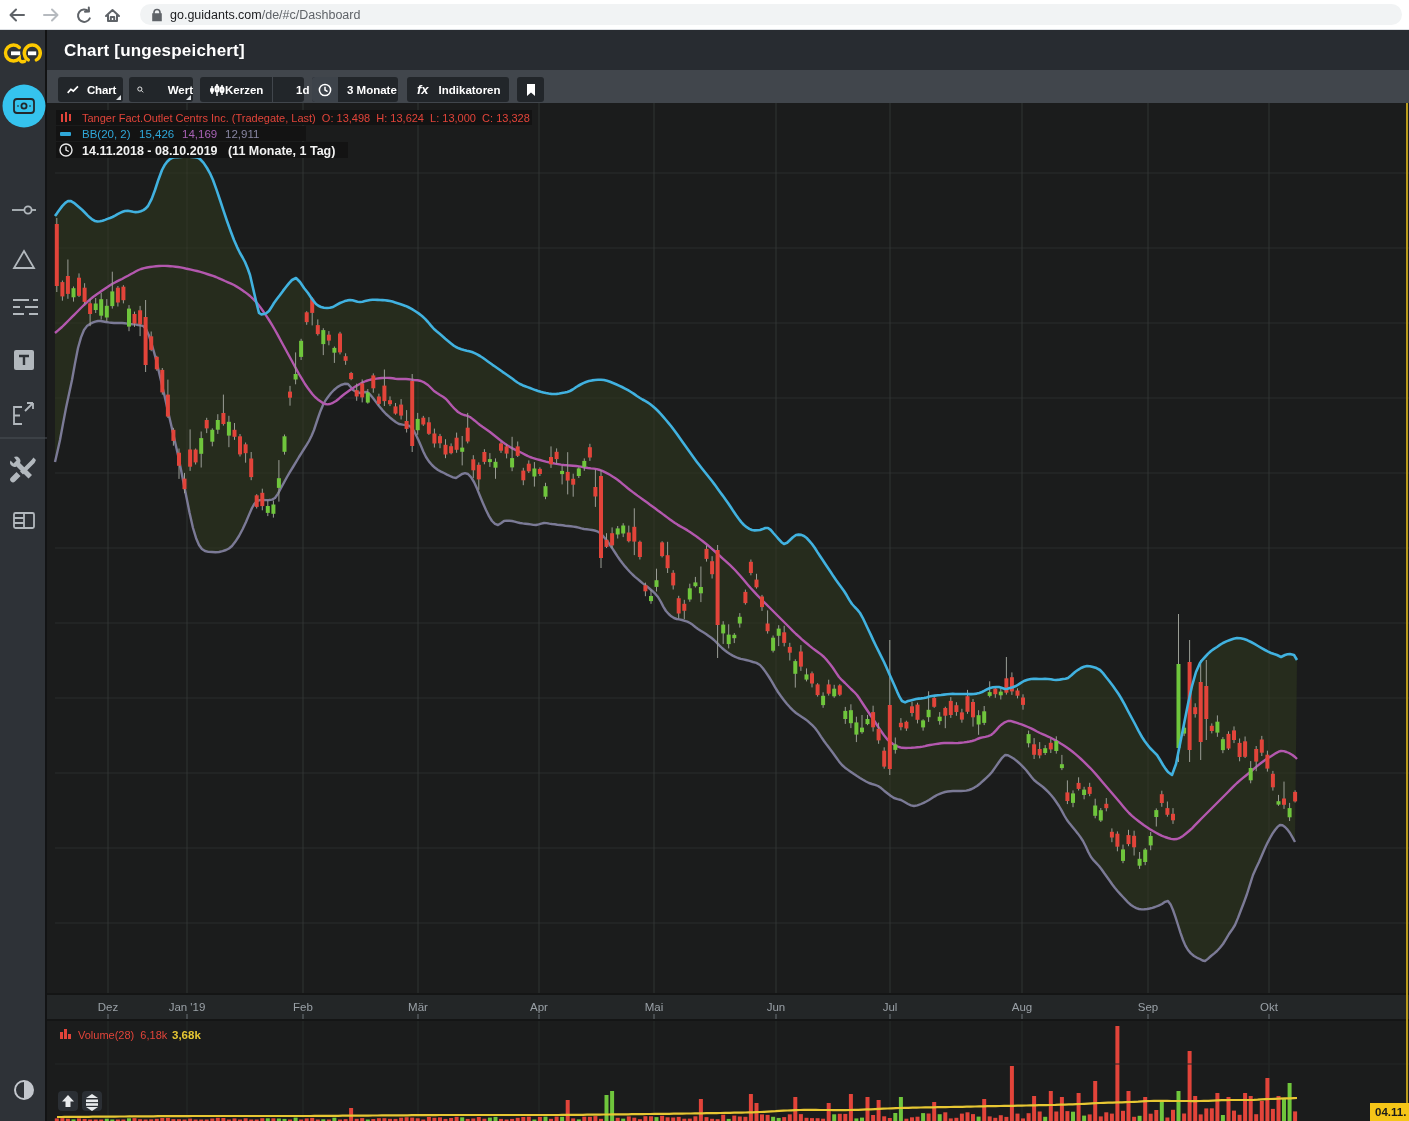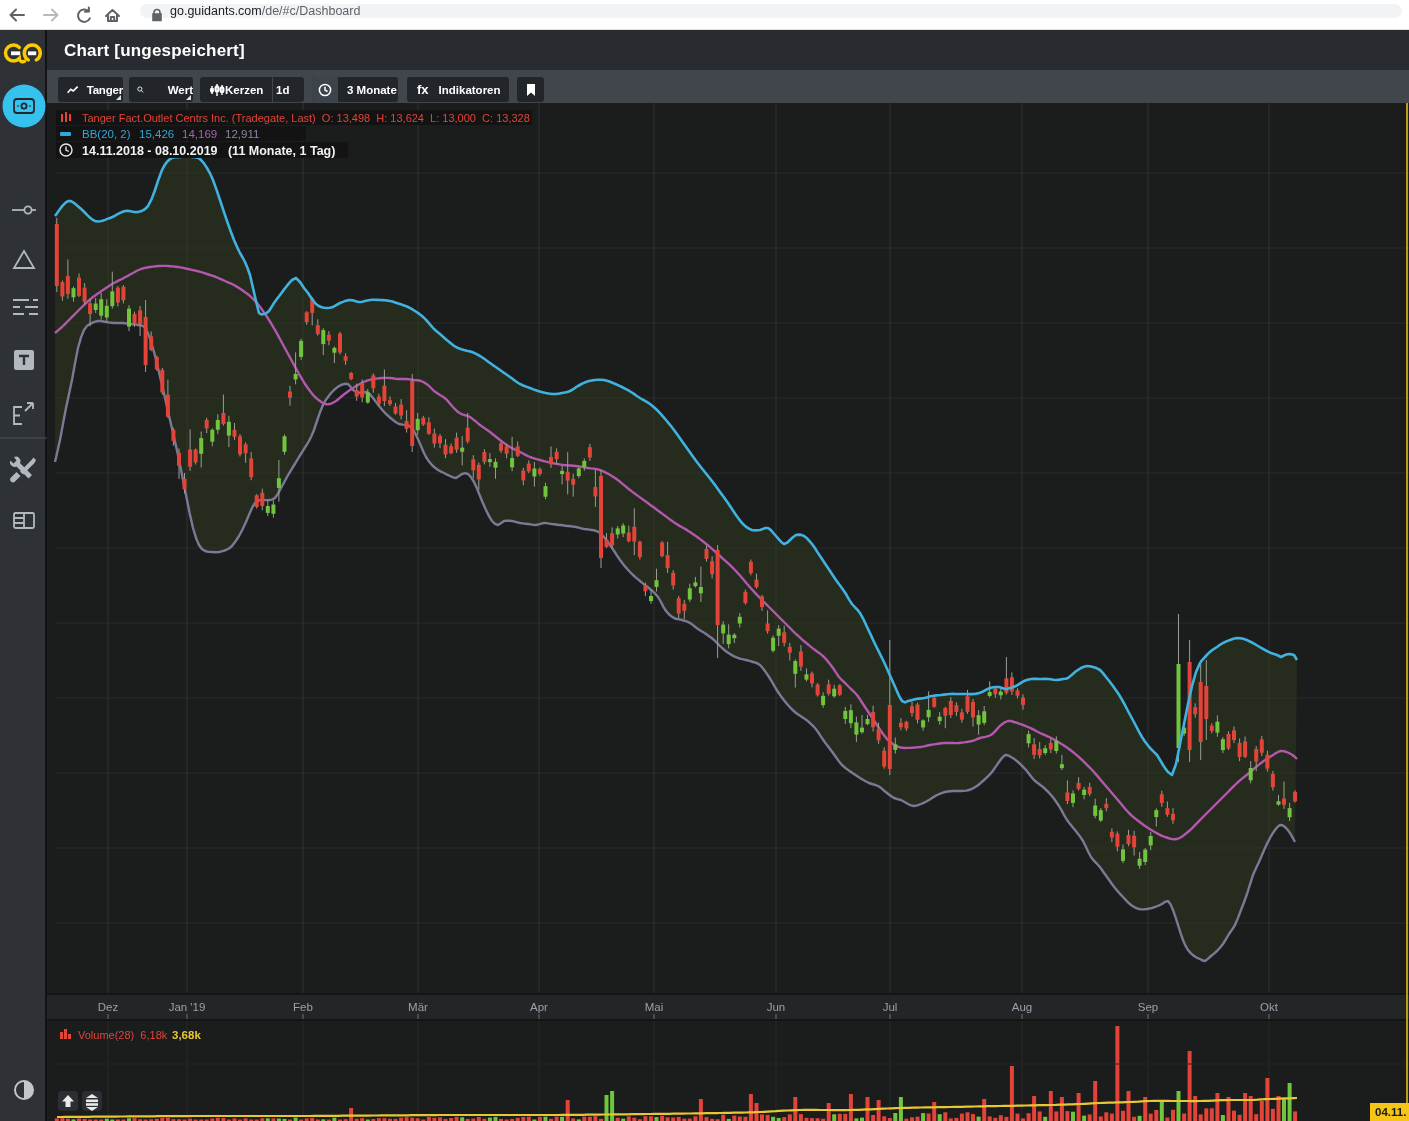--- a/index.html
+++ b/index.html
@@ -1,17 +1,17 @@
 <!DOCTYPE html>
 <html><head><meta charset="utf-8"><style>
 *{margin:0;padding:0;box-sizing:border-box}
 body{width:1409px;height:1121px;overflow:hidden;background:#fff;font-family:"Liberation Sans",sans-serif;position:relative}
 .chrome{position:absolute;left:0;top:0;width:1409px;height:30px;background:#fff;border-bottom:1px solid #dcdfe3}
 .cicons{position:absolute;top:2px;left:0;height:26px}
-.urlbar{position:absolute;left:140px;top:4px;width:1262px;height:14px;border-radius:11px;background:#f1f3f4;display:flex;align-items:center}
+.urlbar{position:absolute;left:140px;top:4px;width:1262px;height:21px;border-radius:11px;background:#f1f3f4;display:flex;align-items:center}
 .url{font-size:12.5px;color:#202124;margin-left:30px}
 .url span{color:#5f6368}
 .sidebar{position:absolute;left:0;top:30px;width:47px;height:1091px;background:#2e3237;border-right:2px solid #121314}
 .header{position:absolute;left:47px;top:30px;width:1362px;height:40px;background:#282c31}
 .header h1{color:#fff;font-size:17px;font-weight:bold;padding:11px 16px 0 17px;letter-spacing:.2px}
 .toolbar{position:absolute;left:47px;top:70px;width:1362px;height:33px;background:#41464c}
 .btn{position:absolute;top:7px;height:25px;background:#22262a;border-radius:3px;color:#fff;font-size:11.5px;font-weight:bold;display:flex;align-items:center;white-space:nowrap}
 .chart{position:absolute;left:47px;top:103px;width:1362px;height:1018px;background:#1b1c1c}
 .tri{position:absolute;right:2px;bottom:2px;width:0;height:0;border-left:5px solid transparent;border-bottom:5px solid #dfe2e5}
 </style></head><body>
@@ -77,54 +77,54 @@
 </svg>
   </div>
 <div class="header">
     <h1>Chart [ungespeichert]</h1>
   </div>
 <div class="toolbar">
 <div class="btn" style="left:11px;width:65px">
       <svg width="12" height="10" viewBox="0 0 17 12" style="margin-left:9px">
         <path d="M1 10 L5.5 5 L9 7.5 L15.5 1" stroke="#fff" stroke-width="2.4" fill="none"></path>
       </svg>
-      <span style="margin-left:8px;letter-spacing:-0.2px">Tanger</span>
+      <span style="margin-left:8px;letter-spacing:-0.2px">Chart</span>
       <div class="tri"></div>
     </div>
 <div class="btn" style="left:82px;width:64px">
       <svg width="13" height="13" viewBox="0 0 14 14" style="margin-left:8px">
         <circle cx="6" cy="6" r="4.4" stroke="#fff" stroke-width="1.8" fill="none"></circle>
         <path d="M9.2 9.2 L13 13" stroke="#fff" stroke-width="1.8"></path>
       </svg>
       <span style="margin-left:24px">Wert</span>
       <div class="tri"></div>
     </div>
 <div class="btn" style="left:153px;width:104px">
       <svg width="16" height="16" viewBox="0 0 16 16" style="margin-left:9px">
         <g stroke="#fff" fill="none" stroke-width="1.5">
           <path d="M3 4 L3 12 M3 5.5 A 1.8 2.6 0 0 0 3 10.5 A 1.8 2.6 0 0 0 3 5.5"></path>
           <path d="M8 2 L8 14 M8 4 A 1.8 3 0 0 0 8 10 A 1.8 3 0 0 0 8 4"></path>
           <path d="M13 3 L13 13 M13 5 A 1.8 2.8 0 0 0 13 10.6 A 1.8 2.8 0 0 0 13 5"></path>
         </g>
       </svg>
       <span style="">Kerzen</span>
       <div style="position:absolute;left:72px;top:0;width:1px;height:25px;background:#41464c"></div>
-      <span style="position:absolute;left:76px">1d</span>
+      <span style="position:absolute;left:96px">1d</span>
     </div>
 <div class="btn" style="left:265px;width:86px">
       <div style="width:26px;height:25px;background:#3d434a;border-radius:3px 0 0 3px;display:flex;align-items:center;justify-content:center">
         <svg width="14" height="14" viewBox="0 0 14 14">
           <circle cx="7" cy="7" r="5.6" stroke="#fff" stroke-width="1.5" fill="none"></circle>
           <path d="M7 3.8 L7 7 L9.6 8.6" stroke="#fff" stroke-width="1.5" fill="none"></path>
         </svg>
       </div>
       <span style="margin-left:9px">3 Monate</span>
     </div>
 <div class="btn" style="left:360px;width:102px">
-      <span style="margin-left:10px;font-size:13px">fx</span>
+      <span style="margin-left:10px;font-style:italic;font-size:13px">fx</span>
       <span style="margin-left:10px">Indikatoren</span>
     </div>
 <div class="btn" style="left:470px;width:27px">
       <svg width="10" height="12" viewBox="0 0 10 12" style="margin-left:8.5px">
         <path d="M1 0 L9 0 L9 12 L5 8.5 L1 12 Z" fill="#fff"></path>
       </svg>
     </div>
 </div>
 <div class="chart"><svg width="1362" height="1018" viewBox="47 103 1362 1018" font-family="Liberation Sans, sans-serif">
 <rect x="47" y="103" width="1362" height="1018" fill="#1b1c1c"></rect>

